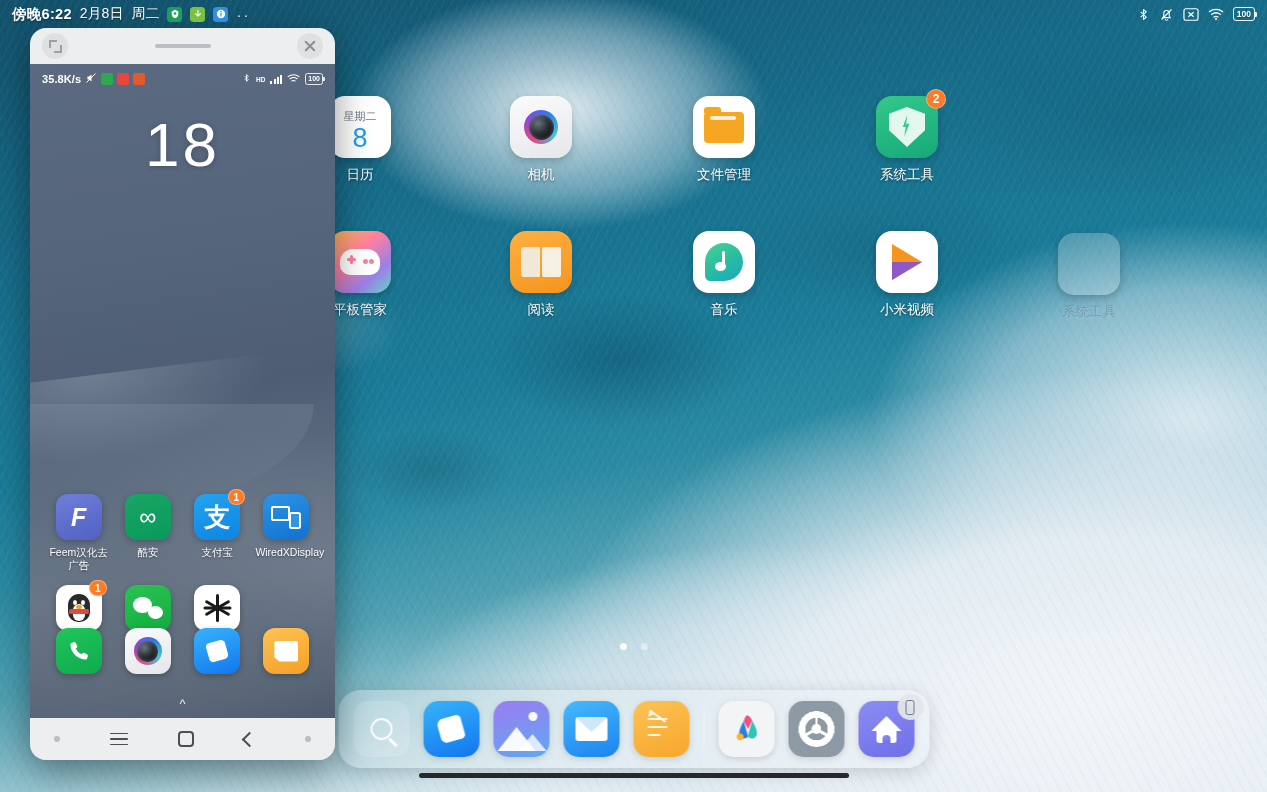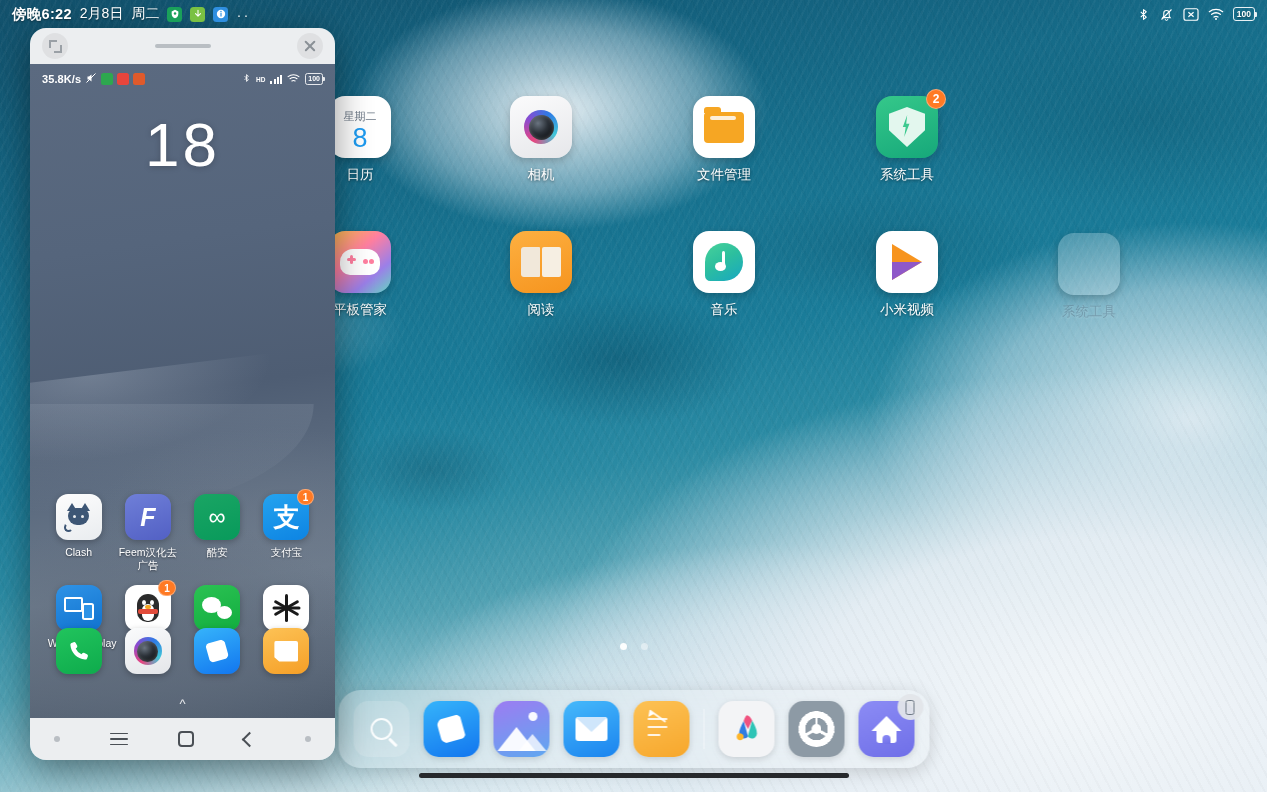--- a/index.html
+++ b/index.html
@@ -612,33 +612,20 @@
       </span>
     </div>
 
     <div id="ph-clock">
       <div class="hh">18</div>
     </div>
 
     <div id="ph-apps">
 
       <div class="pa">
-        <div class="pi p-clash">
-          <span class="cat">
-              <span class="e1"></span>
-              <span class="e2"></span>
-              <span class="head"></span>
-            <span class="eye1"></span>
-              <span class="eye2"></span>
-              <span class="tail"></span>
-            </span>
-        </div>
-        <div class="pl">Clash</div>
-      </div>
-      <div class="pa">
         <div class="pi p-feem">
             <i>F</i>
           </div>
         <div class="pl">Feem汉化去广告</div>
       </div>
       <div class="pa">
         <div class="pi p-kuan">
             <i>∞</i>
           </div>
         <div class="pl">酷安</div>

